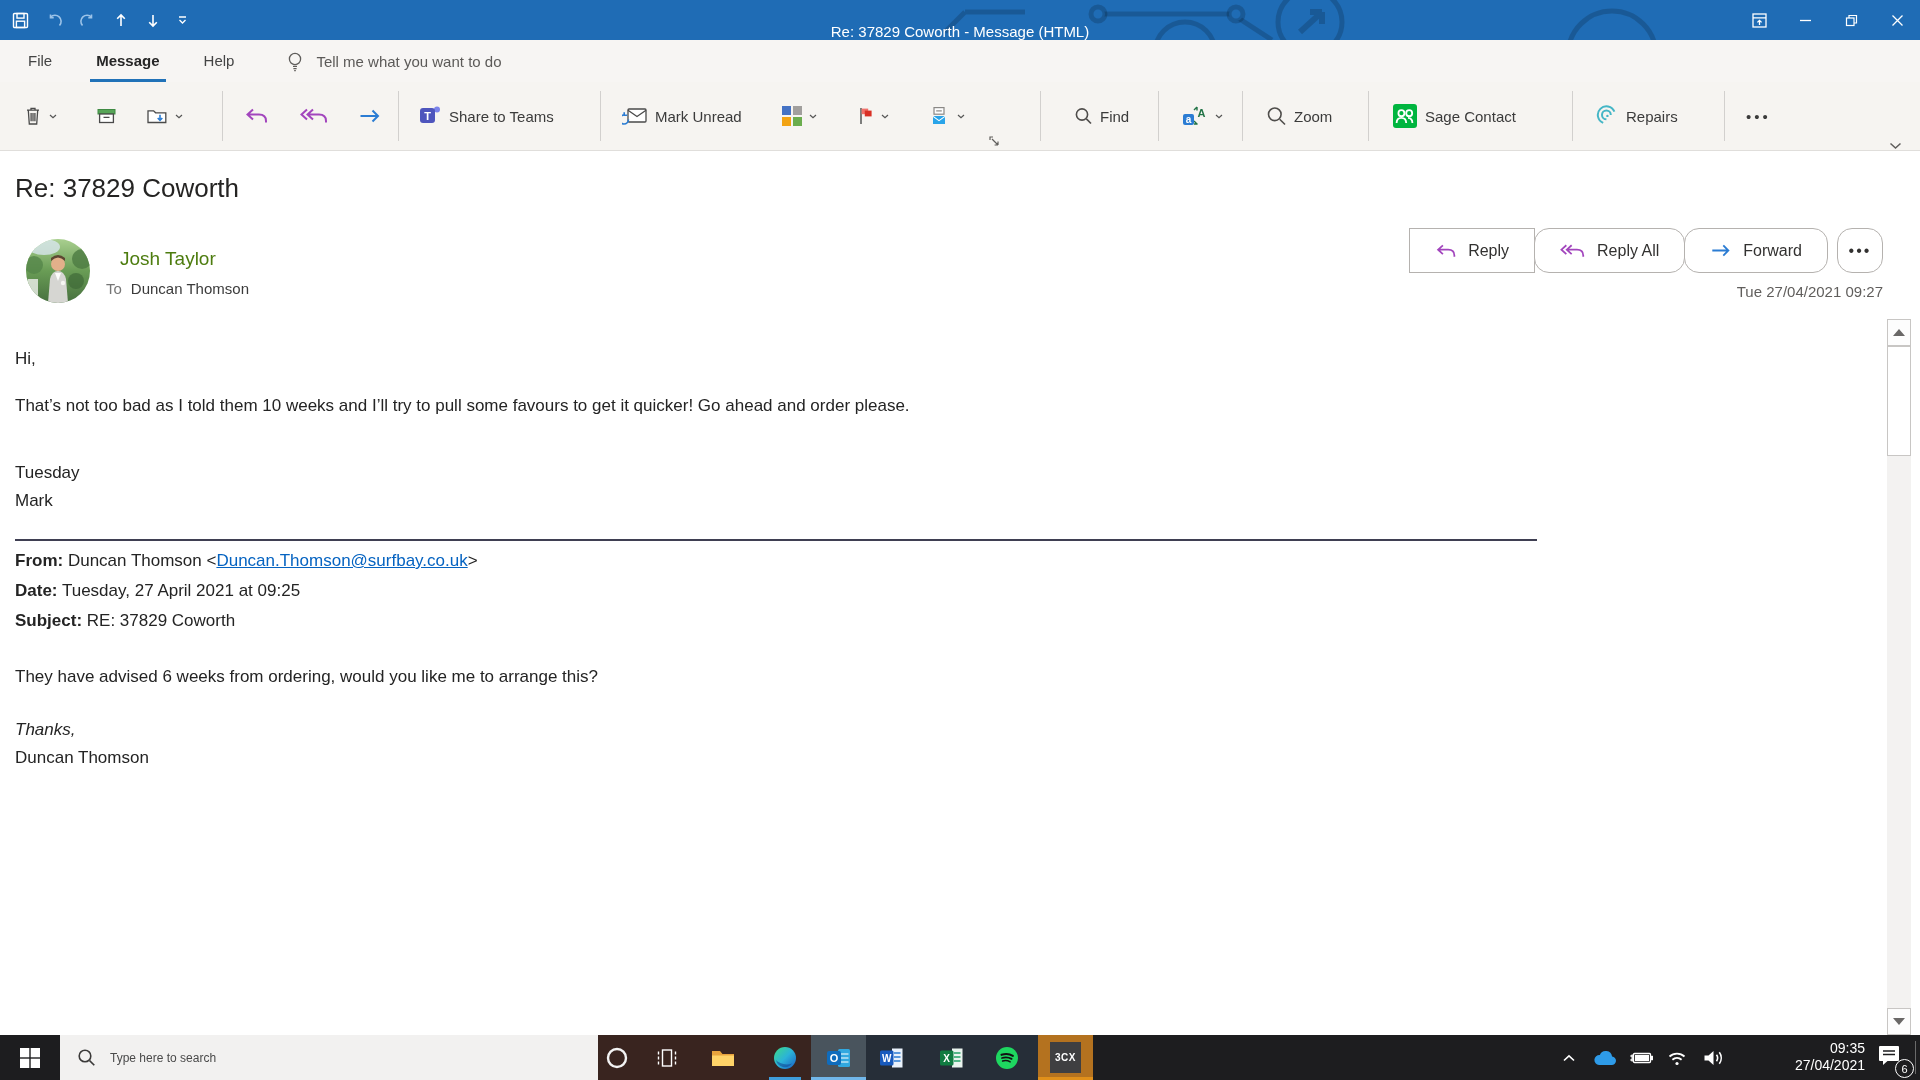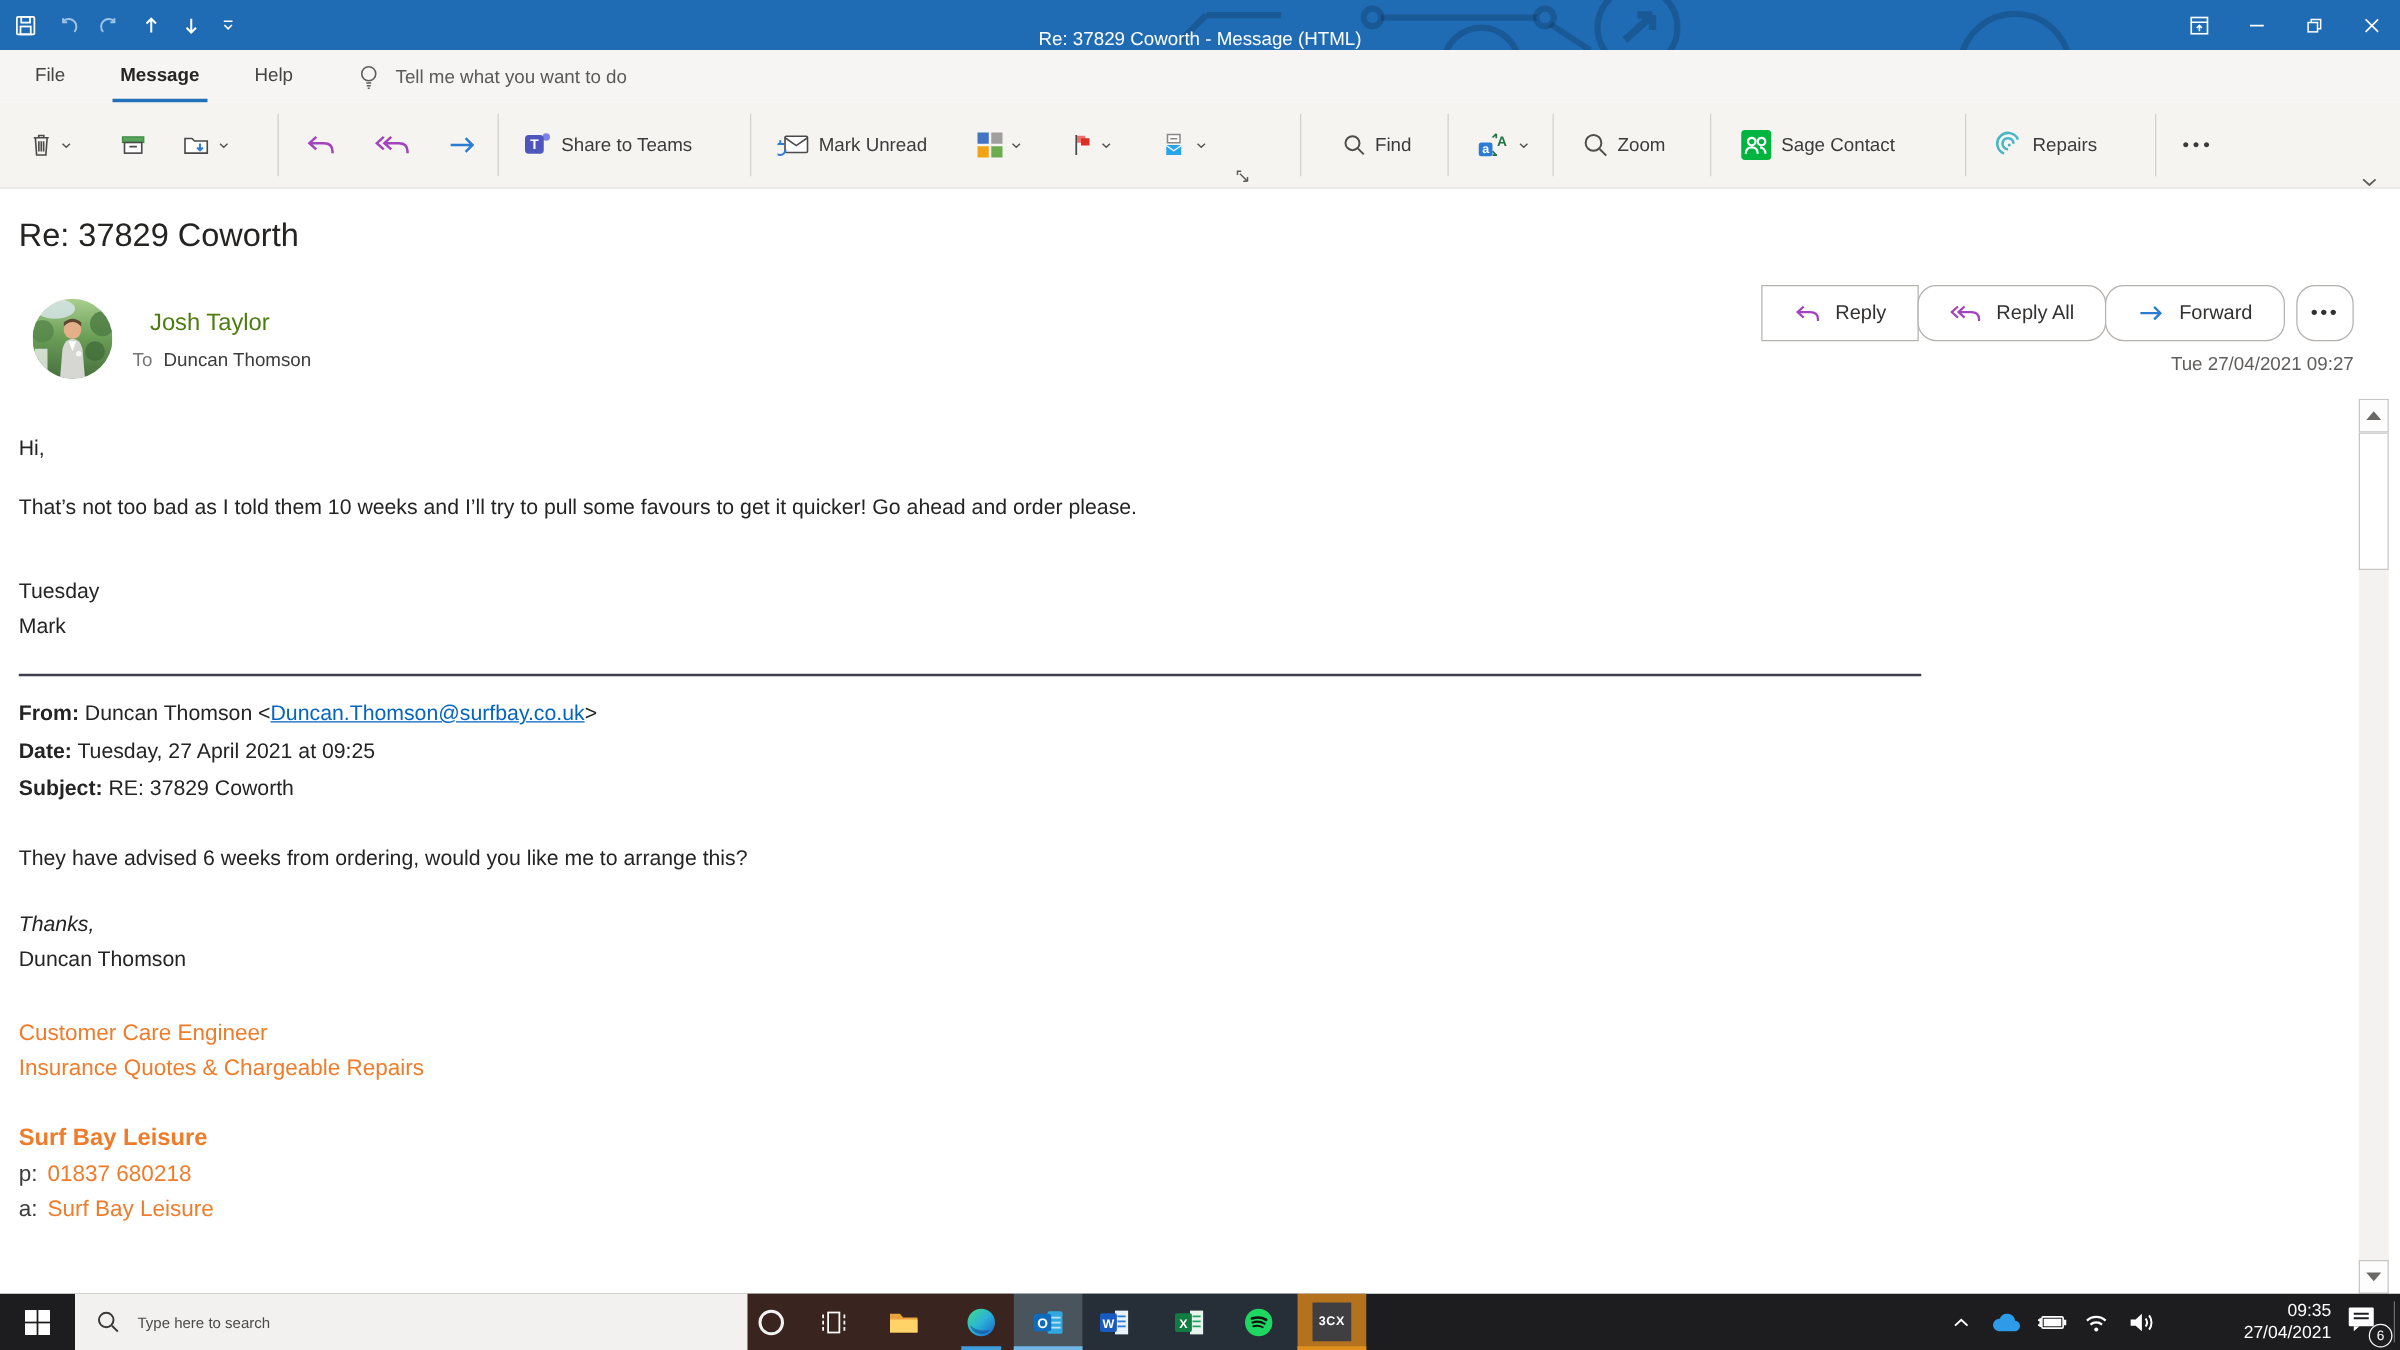--- a/index.html
+++ b/index.html
@@ -49,21 +49,21 @@
   .hbtn.square { width:46px; padding:0; justify-content:center; margin-left:9px; letter-spacing:2px; }
   .timestamp { position:absolute; right:37px; top:132px; font-size:15px; color:#605e5c; }
 
   
   .bodyarea { position:absolute; top:319px; left:0; right:0; bottom:45px; background:#fff; overflow:hidden; }
   .content { position:absolute; left:15px; top:26px; width:1522px; font-size:17px; color:#242424; }
   .content p { line-height:28px; }
   .p-para1 { margin-top:19px; }
   .p-thanks { margin-top:39px; }
   .sep { height:2px; background:#3f3f52; margin-top:24px; }
-  .quoted { margin-top:15px; line-height:30px; }
+  .quoted { margin-top:5px; line-height:30px; }
   .qlabel { font-weight:bold; }
   .qlink { color:#0563c1; text-decoration:underline; }
   .p-advised { margin-top:27px; }
   .p-thanks2 { margin-top:25px; font-style:italic; line-height:30px; }
   .p-duncan { line-height:30px; }
   .sig { margin-top:30px; font-size:18px; line-height:28px; color:#ee7c2b; }
   .sig .gap { height:29px; }
   .sig .company { font-weight:bold; font-size:19px; }
   .sig .lbl { color:#3b3b3b; margin-right:8px; }
 
@@ -465,32 +465,20 @@
         </div>
         <div>
           <span class="qlabel">Subject:</span><span> RE: 37829 Coworth</span>
         </div>
       </div>
 
       <p class="p-advised">They have advised 6 weeks from ordering, would you like me to arrange this?</p>
       <p class="p-thanks2">Thanks,</p>
       <p class="p-duncan">Duncan Thomson</p>
 
-      <div class="sig">
-        <div>Customer Care Engineer</div>
-        <div>Insurance Quotes &amp; Chargeable Repairs</div>
-        <div class="gap"></div>
-        <div class="company">Surf Bay Leisure</div>
-        <div>
-          <span class="lbl">p:</span><span>01837 680218</span>
-        </div>
-        <div>
-          <span class="lbl">a:</span><span>Surf Bay Leisure</span>
-        </div>
-      </div>
     </div>
 
     <div class="scrollbar">
       <div class="sb-btn sb-up">
           <span class="tri-up"></span>
         </div>
       <div class="sb-thumb"></div>
       <div class="sb-btn sb-dn">
           <span class="tri-dn"></span>
         </div>

